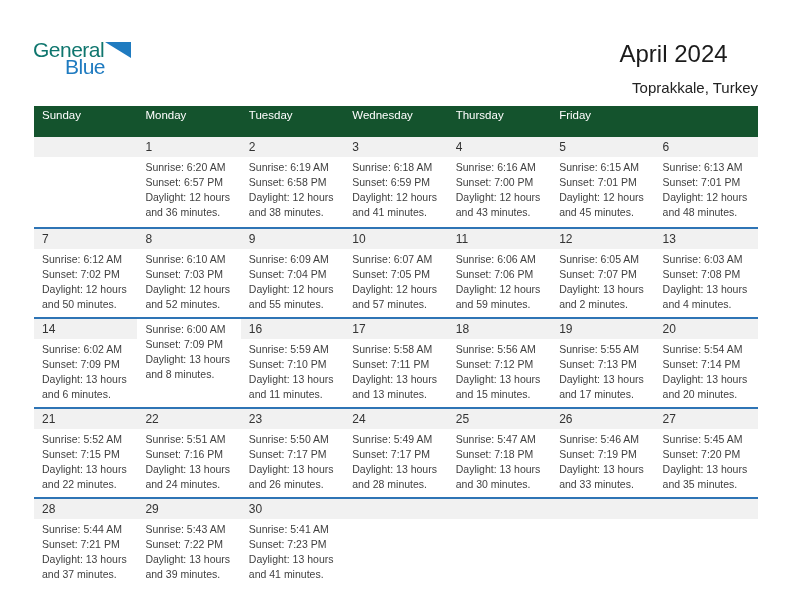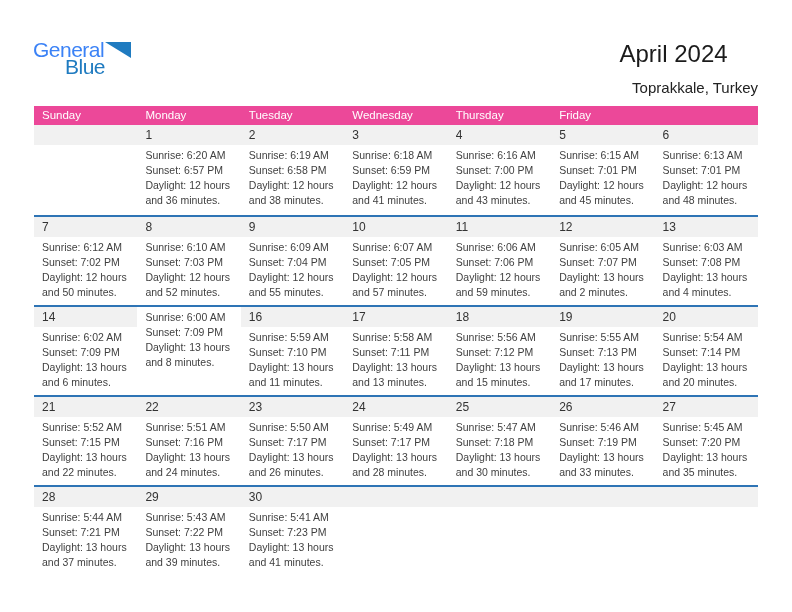--- a/index.html
+++ b/index.html
@@ -8,34 +8,34 @@
     background:#ffffff;
     font-family:"Liberation Sans", sans-serif;
     position:relative;
     overflow:hidden;
   }
   .page { position:absolute; inset:0; }
 
   
   .logo { position:absolute; left:33px; top:38px; width:106px; }
   .logo-line1 { display:flex; align-items:flex-start; }
-  .logo-general { font-size:21px; color:#3b82f6; letter-spacing:-0.5px; }
+  .logo-general { font-size:21px; color:#0f766e; letter-spacing:-0.5px; }
   .logo-triangle { margin-left:1px; margin-top:4px; }
   .logo-line2 { text-align:center; font-size:21px; color:#1f7bc0; margin-top:-7px; padding-right:2px; letter-spacing:-0.5px; }
 
   
   .title-block { position:absolute; right:34px; top:40px; text-align:center; }
   .cal-title { font-size:24px; color:#1b1b1b; }
   .cal-subtitle { font-size:15px; color:#222222; margin-top:11px;margin-left:43px; }
 
   
   .calendar { position:absolute; left:34px; top:106px; width:724px; }
   .weekday-row {
     display:grid; grid-template-columns:repeat(7,1fr);
-    background:#ec4899; height:19px;
+    background:#14532d; height:31px;
   }
   .wd { color:#ffffff; font-size:11.5px; line-height:19px; padding-left:8px; overflow:hidden; white-space:nowrap; }
 
   .week-row {
     display:grid; grid-template-columns:repeat(7,1fr);
     height:90px; box-sizing:border-box; background:#ffffff;
   }
   .week-row.ruled { border-top:2px solid #2e74b5; }
 
   .day-cell { overflow:hidden; }

